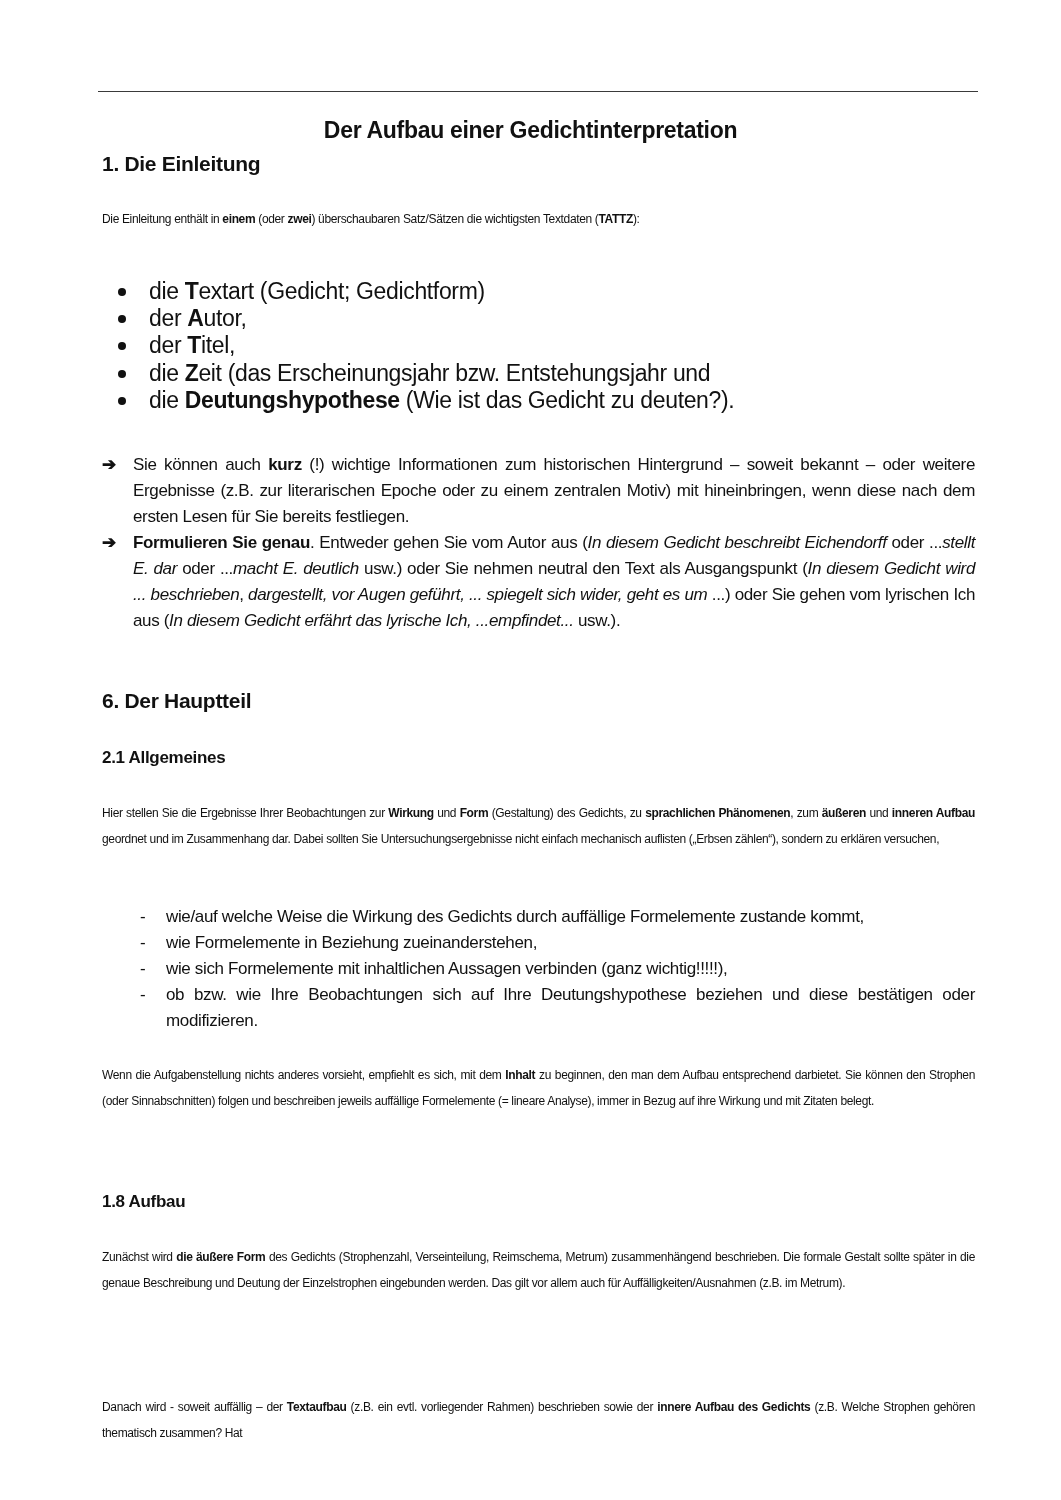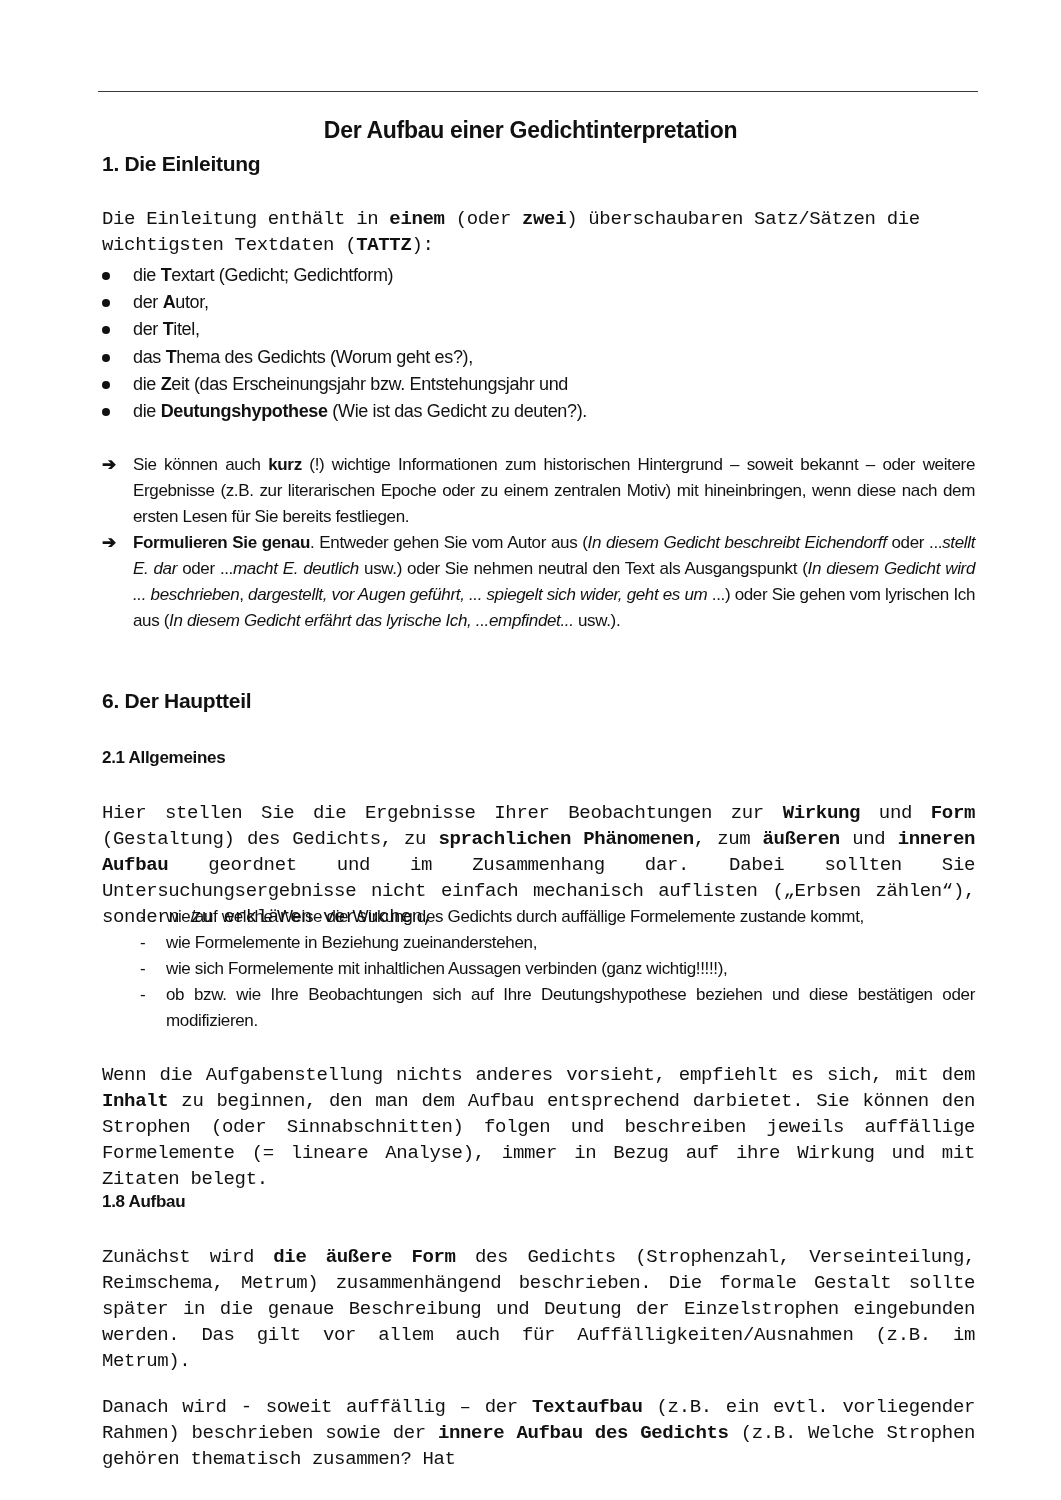--- a/index.html
+++ b/index.html
@@ -5,25 +5,25 @@
   html, body { margin: 0; padding: 0; background: #ffffff; }
   body { width: 1061px; height: 1500px; position: relative; overflow: hidden;
          font-family: "Liberation Sans", sans-serif; color: #111111; }
   .page { position: absolute; left: 0; top: 0; width: 1061px; height: 1500px; }
   .rule { position: absolute; left: 98px; top: 91px; width: 880px; height: 0;
           border-top: 1.5px solid #3a3a3a; }
   .title { position: absolute; left: 0; width: 1061px; top: 117px; text-align: center;
            font-weight: bold; font-size: 23px; letter-spacing: -0.3px; box-sizing: border-box; }
   .h1 { position: absolute; left: 102px; font-weight: bold; font-size: 21px; letter-spacing: -0.3px; }
   .h2 { position: absolute; left: 102px; font-weight: bold; font-size: 17px; letter-spacing: -0.3px; }
-  .para { position: absolute; left: 102px; width: 873px; font-size: 19px; line-height: 26px;
-          text-align: justify; letter-spacing: -0.35px; font-family: Liberation Mono, monospace; }
+  .para { position: absolute; left: 102px; width: 873px; font-size: 12px; line-height: 26px;
+          text-align: justify; letter-spacing: -0.35px; }
   .para.nojust { text-align: left; }
-  .bullets { position: absolute; left: 102px; width: 873px; font-size: 18px; line-height: 27.2px;
-             letter-spacing: -0.35px; margin: 0; padding: 0; list-style: none; }
+  .bullets { position: absolute; left: 102px; width: 873px; font-size: 23px; line-height: 27.2px;
+             letter-spacing: -0.35px; margin: 16px; padding: 0; list-style: none; }
   .bullets li { position: relative; padding-left: 31px; }
   .bullets .bullet-dot { position: absolute; left: 0; top: 10px; width: 8px; height: 8px;
                          background: #111; border-radius: 50%; }
   .arrows { position: absolute; left: 102px; width: 873px; font-size: 17px; line-height: 26px;
             letter-spacing: -0.35px; margin: 0; padding: 0; list-style: none; }
   .arrows li { position: relative; padding-left: 31px; text-align: justify; }
   .arrows .arrow-icon { position: absolute; left: 0; top: 0; font-weight: bold; font-size: 17px; }
   .dashes { position: absolute; left: 102px; width: 873px; font-size: 17px; line-height: 26px;
             letter-spacing: -0.35px; margin: 0; padding: 0; list-style: none; }
   .dashes li { position: relative; padding-left: 64px; text-align: justify; }
@@ -40,21 +40,20 @@
   <div class="title">Der Aufbau einer Gedichtinterpretation</div>
 
   <div class="h1" style="top:152px;">1. Die Einleitung</div>
 
   <div class="para nojust" style="top:206px;"><span>Die Einleitung enthält in </span><span class=" b">einem</span><span> (oder </span><span class=" b">zwei</span><span>) überschaubaren Satz/Sätzen die wichtigsten Textdaten (</span><span class=" b">TATTZ</span><span>):</span></div>
 
   <ul class="bullets" style="top:262px;">
       <li><span class="bullet-dot"></span><span>die </span><span class=" b">T</span><span>extart (Gedicht; Gedichtform)</span></li>
       <li><span class="bullet-dot"></span><span>der </span><span class=" b">A</span><span>utor,</span></li>
       <li><span class="bullet-dot"></span><span>der </span><span class=" b">T</span><span>itel,</span></li>
-      <li><span class="bullet-dot"></span><span>das </span><span class=" b">T</span><span>hema des Gedichts (Worum geht es?),</span></li>
       <li><span class="bullet-dot"></span><span>die </span><span class=" b">Z</span><span>eit (das Erscheinungsjahr bzw. Entstehungsjahr und</span></li>
       <li><span class="bullet-dot"></span><span>die </span><span class=" b">Deutungshypothese</span><span> (Wie ist das Gedicht zu deuten?).</span></li>
     </ul>
 
   <ul class="arrows" style="top:452px;">
       <li><span class="arrow-icon">➔</span><span>Sie können auch </span><span class=" b">kurz</span><span> (!) wichtige Informationen zum historischen Hintergrund – soweit bekannt – oder weitere Ergebnisse (z.B. zur literarischen Epoche oder zu einem zentralen Motiv) mit hineinbringen, wenn diese nach dem ersten Lesen für Sie bereits festliegen.</span></li>
       <li><span class="arrow-icon">➔</span><span class=" b">Formulieren Sie genau</span><span>. Entweder gehen Sie vom Autor aus (</span><span class=" i">In diesem Gedicht beschreibt Eichendorff</span><span> oder ...</span><span class=" i">stellt E. dar</span><span> oder ...</span><span class=" i">macht E. deutlich</span><span> usw.) oder Sie nehmen neutral den Text als Ausgangspunkt (</span><span class=" i">In diesem Gedicht wird ... beschrieben</span><span>, </span><span class=" i">dargestellt, vor Augen geführt, ... spiegelt sich wider, geht es um</span><span> ...) oder Sie gehen vom lyrischen Ich aus (</span><span class=" i">In diesem Gedicht erfährt das lyrische Ich, ...empfindet...</span><span> usw.).</span></li>
     </ul>
 
   <div class="h1" style="top:689px;">6. Der Hauptteil</div>

